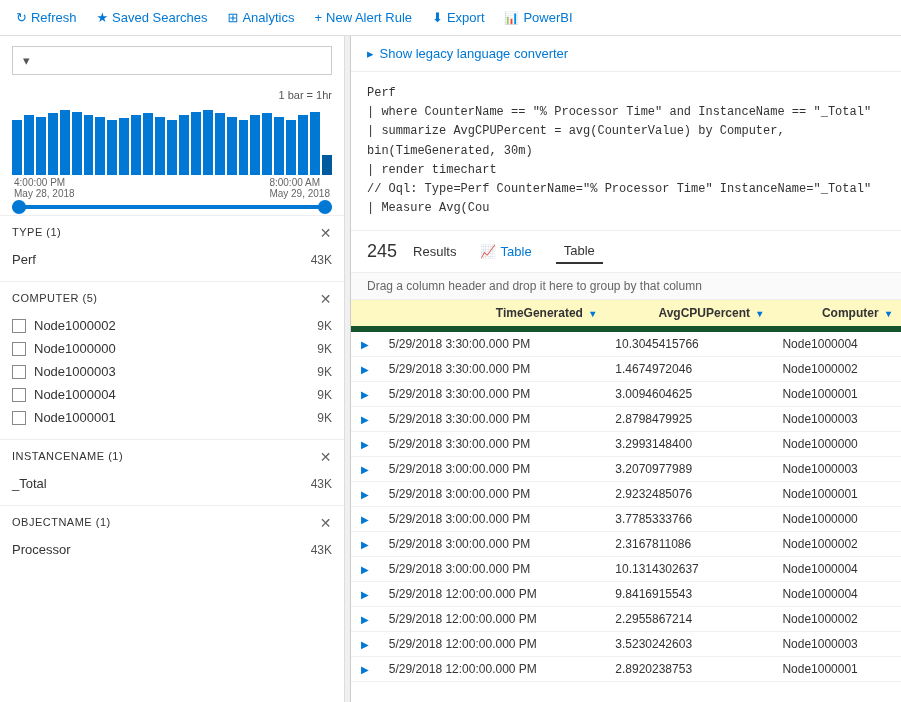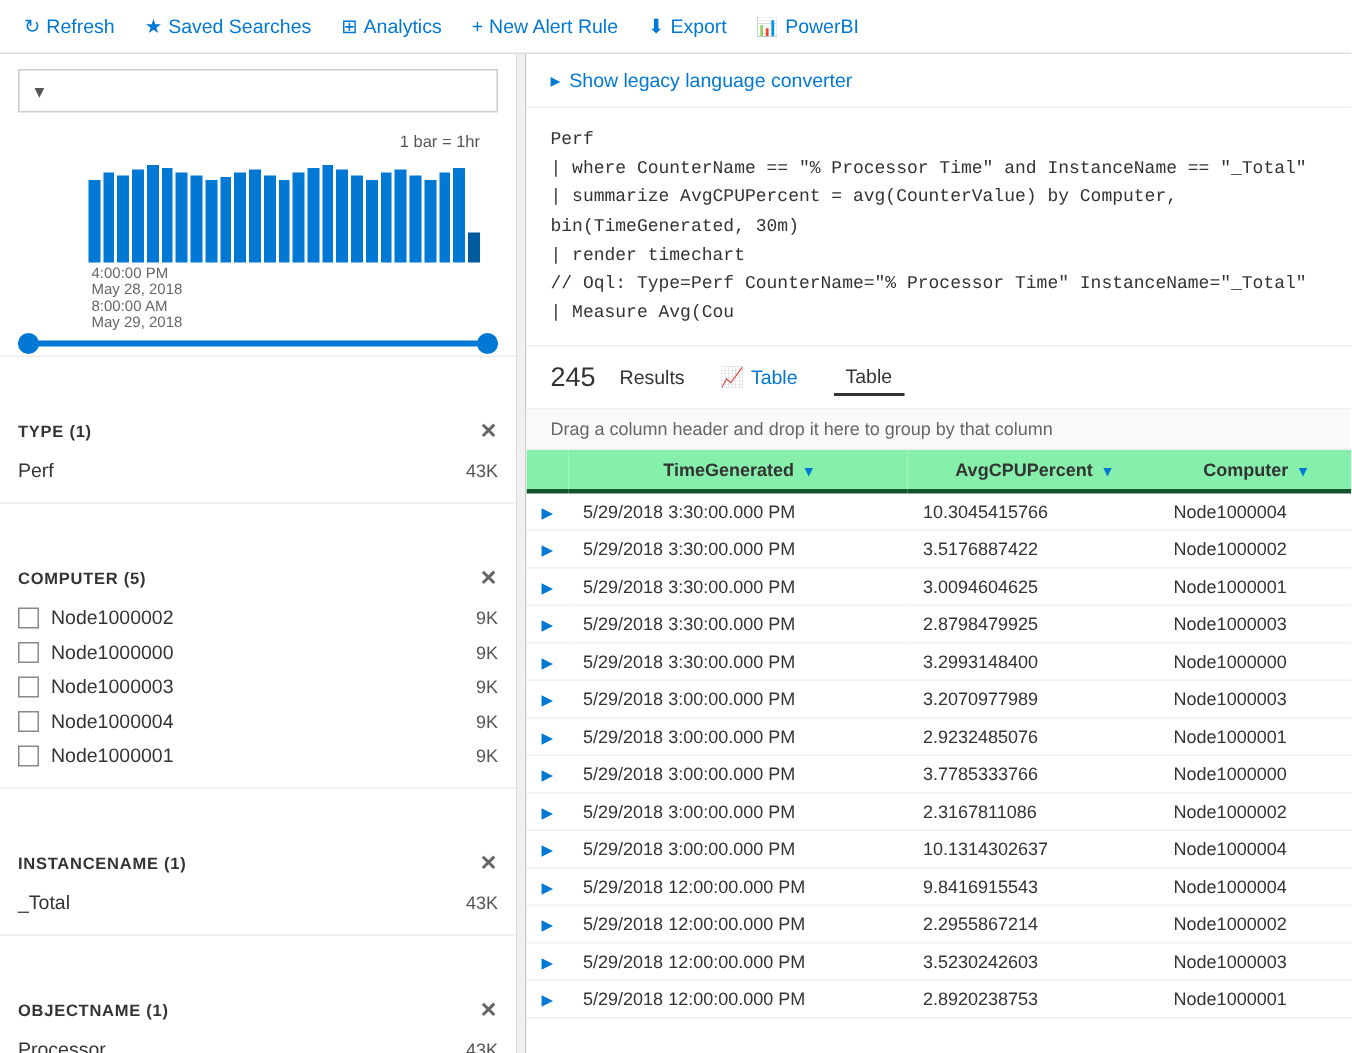--- a/index.html
+++ b/index.html
@@ -66,22 +66,21 @@
       padding: 6px 10px;
       cursor: pointer;
       background: #fff;
       justify-content: space-between;
     }
     .time-range-selector span { font-size: 13px; }
     .chevron { font-size: 10px; color: #555; }
 
     
     .histogram-area {
-      padding: 4px 24px 0 12px;
-      margin-left: 47px;
+      padding: 4px 12px 0 12px;
     }
     .histogram-label {
       text-align: right;
       font-size: 11px;
       color: #555;
       margin-bottom: 4px;
     }
     .histogram-bars {
       display: flex;
       align-items: flex-end;
@@ -93,21 +92,20 @@
       background: #0078d4;
     }
     .hist-bar.last { background: #005a9e; }
     .time-labels {
       display: flex;
       justify-content: space-between;
       font-size: 10px;
       color: #666;
       margin-top: 2px;
       padding: 0 2px;
-      flex-direction: column;
     }
     .time-label-group { display: flex; flex-direction: column; }
 
     
     .slider-area {
       padding: 6px 12px;
       display: flex;
       align-items: center;
       gap: 4px;
     }
@@ -130,28 +128,27 @@
     .slider-thumb.right { right: 0; }
 
     
     .filter-section {
       border-top: 1px solid #eee;
       padding: 10px 12px;
     }
     .filter-header {
       display: flex;
       justify-content: space-between;
-      align-items: flex-end;
+      align-items: flex-start;
       font-size: 11px;
-      font-weight: 700;
+      font-weight: 400;
       color: #333;
       text-transform: uppercase;
       letter-spacing: 0.5px;
       margin-bottom: 8px;
-      margin-top: 32px;
     }
     .filter-close {
       cursor: pointer;
       color: #666;
       font-size: 14px;
       line-height: 1;
     }
     .filter-row {
       display: flex;
       justify-content: space-between;
@@ -237,26 +234,26 @@
       background: #fafafa;
     }
 
     
     .data-table {
       width: 100%;
       border-collapse: collapse;
       font-size: 12px;
     }
     .data-table th {
-      text-align: center;
+      text-align: right;
       padding: 6px 10px;
-      border-bottom: 3px solid #14532d;
+      border-bottom: 6px solid #14532d;
       color: #333;
       font-weight: 600;
-      background: #86efac;
+      background: #fef9c3;
       white-space: nowrap;
     }
     .data-table th .filter-icon {
       color: #0078d4;
       margin-left: 4px;
       font-size: 10px;
     }
     .data-table td {
       padding: 5px 10px;
       border-bottom: 1px solid #f0f0f0;
@@ -489,21 +486,21 @@
       <tbody id="table-body">
       <tr>
             <td><span class="row-expand">▶</span></td>
             <td>5/29/2018 3:30:00.000 PM</td>
             <td>10.3045415766</td>
             <td>Node1000004</td>
           </tr>
           <tr>
             <td><span class="row-expand">▶</span></td>
             <td>5/29/2018 3:30:00.000 PM</td>
-            <td>3.5176887422</td>
+            <td>1.4674972046</td>
             <td>Node1000002</td>
           </tr>
           <tr>
             <td><span class="row-expand">▶</span></td>
             <td>5/29/2018 3:30:00.000 PM</td>
             <td>3.0094604625</td>
             <td>Node1000001</td>
           </tr>
           <tr>
             <td><span class="row-expand">▶</span></td>

